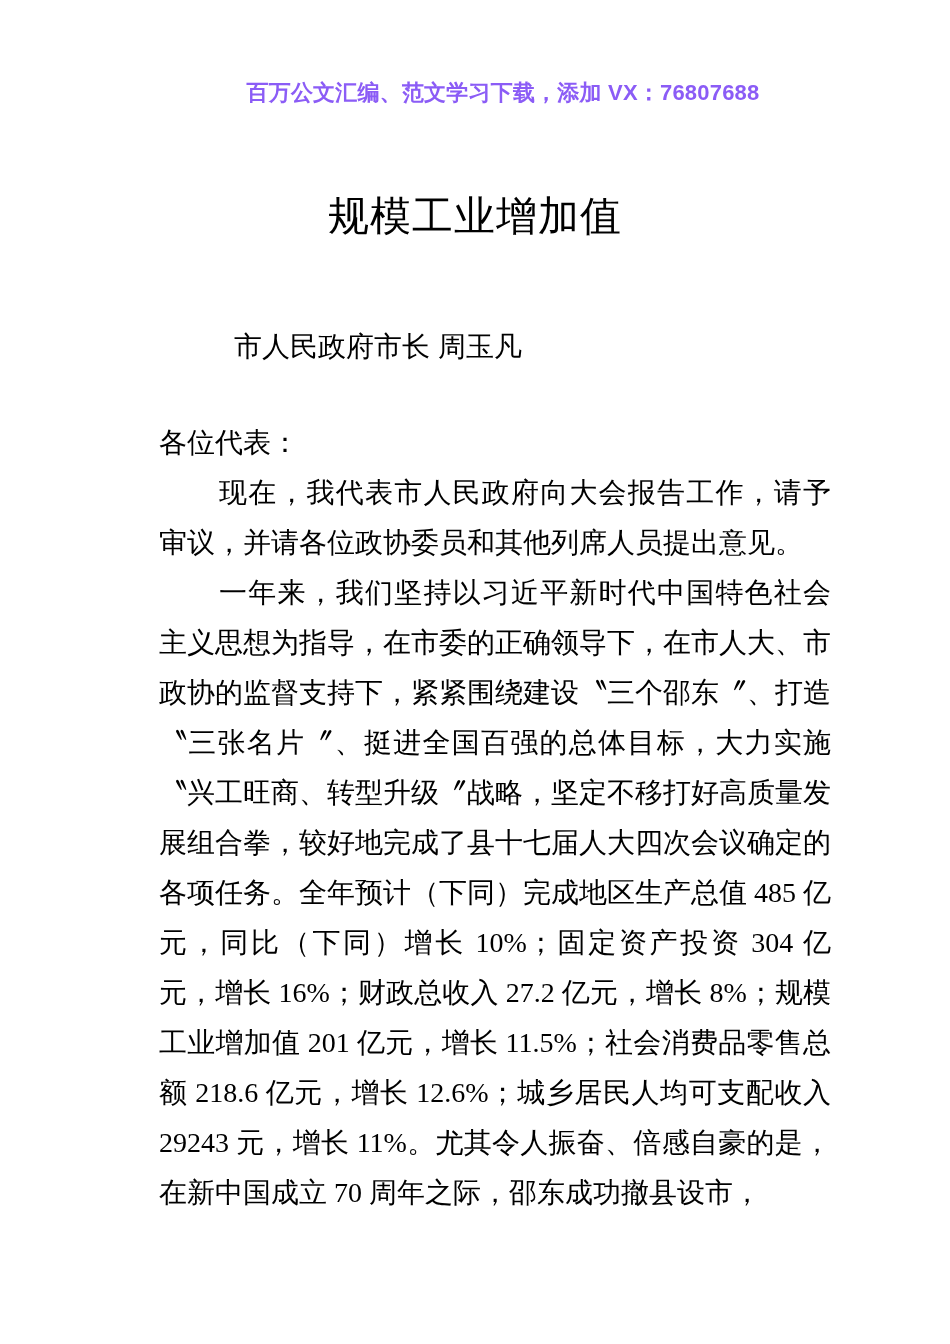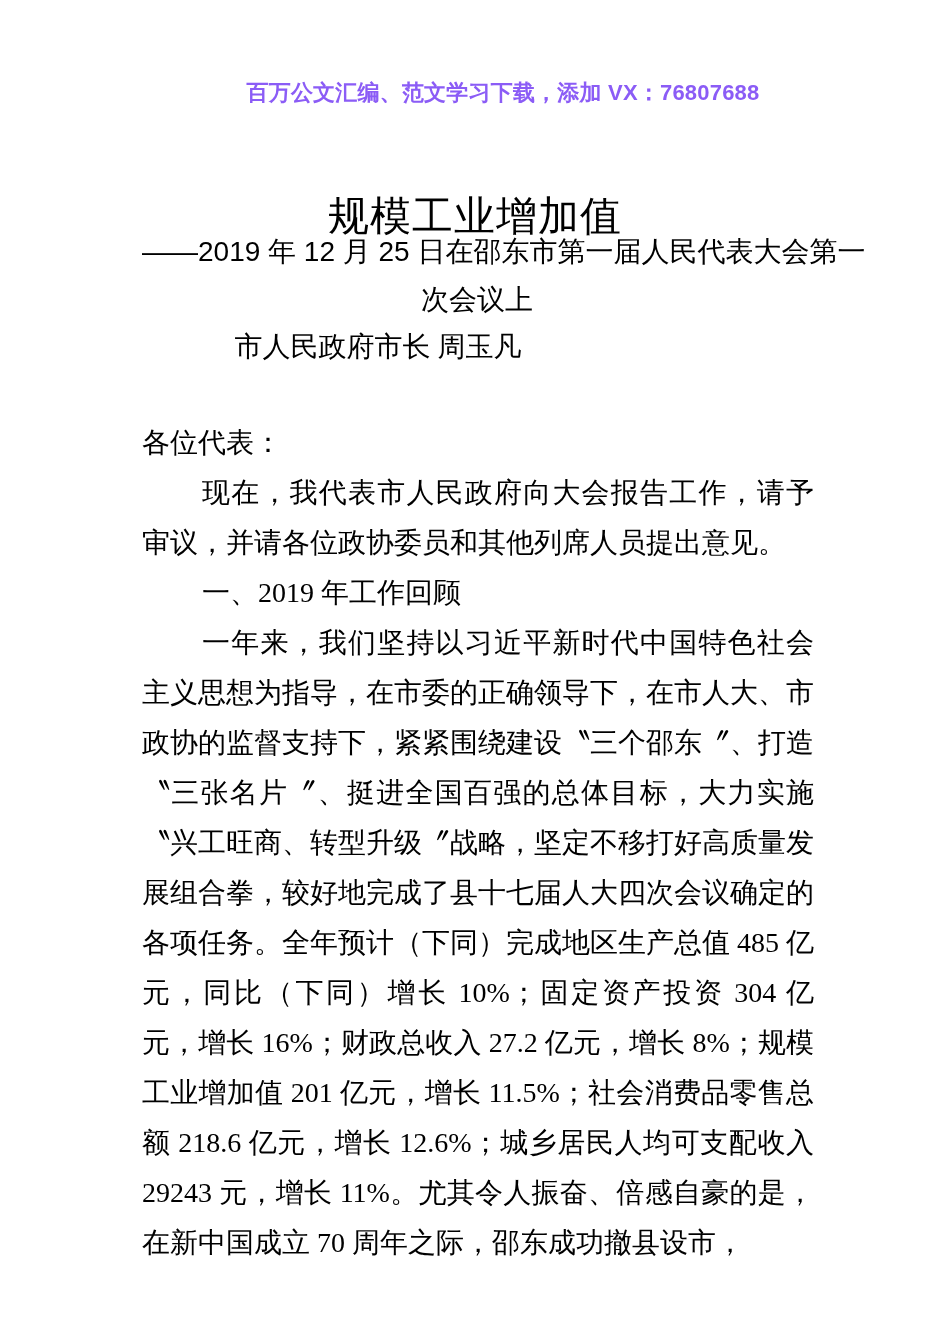--- a/index.html
+++ b/index.html
@@ -68,28 +68,27 @@
   .byline {
     position: absolute;
     top: 325px;
     left: 0;
     width: 756px;
     text-align: center;
     font-size: 28px;
     line-height: 44px;
     font-weight: 400;
     white-space: nowrap;
-    font-family: Liberation Serif, serif;
   }
 
   
   .body-block {
     position: absolute;
     top: 418px;
-    left: 142px;
+    left: 159px;
     width: 672px;
   }
   .para {
     font-size: 28px;
     line-height: 50px;
     text-align: justify;
     text-justify: inter-ideograph;
     margin: 0;
     letter-spacing: 0px;
     word-break: break-all;
@@ -104,27 +103,22 @@
 </style>
 </head>
 <body>
 
 <div class="page">
 
   <div class="promo-header">百万公文汇编、范文学习下载，添加 VX：76807688</div>
 
   <h1 class="doc-title">规模工业增加值</h1>
 
-  <div class="subtitle-block">
-    <span class="subtitle-line">——2019 年 12 月 25 日在邵东市第一届人民代表大会第一</span>
-    <span class="subtitle-line">次会议上</span>
-  </div>
 
   <div class="byline">市人民政府市长 周玉凡</div>
 
   <div class="body-block">
     <p class="para salutation">各位代表：</p>
     <p class="para indent">现在，我代表市人民政府向大会报告工作，请予审议，并请各位政协委员和其他列席人员提出意见。</p>
-    <p class="para indent">一、2019 年工作回顾</p>
     <p class="para indent">一年来，我们坚持以习近平新时代中国特色社会主义思想为指导，在市委的正确领导下，在市人大、市政协的监督支持下，紧紧围绕建设〝三个邵东〞、打造〝三张名片〞、挺进全国百强的总体目标，大力实施〝兴工旺商、转型升级〞战略，坚定不移打好高质量发展组合拳，较好地完成了县十七届人大四次会议确定的各项任务。全年预计（下同）完成地区生产总值 485 亿元，同比（下同）增长 10%；固定资产投资 304 亿元，增长 16%；财政总收入 27.2 亿元，增长 8%；规模工业增加值 201 亿元，增长 11.5%；社会消费品零售总额 218.6 亿元，增长 12.6%；城乡居民人均可支配收入 29243 元，增长 11%。尤其令人振奋、倍感自豪的是，在新中国成立 70 周年之际，邵东成功撤县设市，</p>
   </div>
 
 </div>
 
 </body></html>

